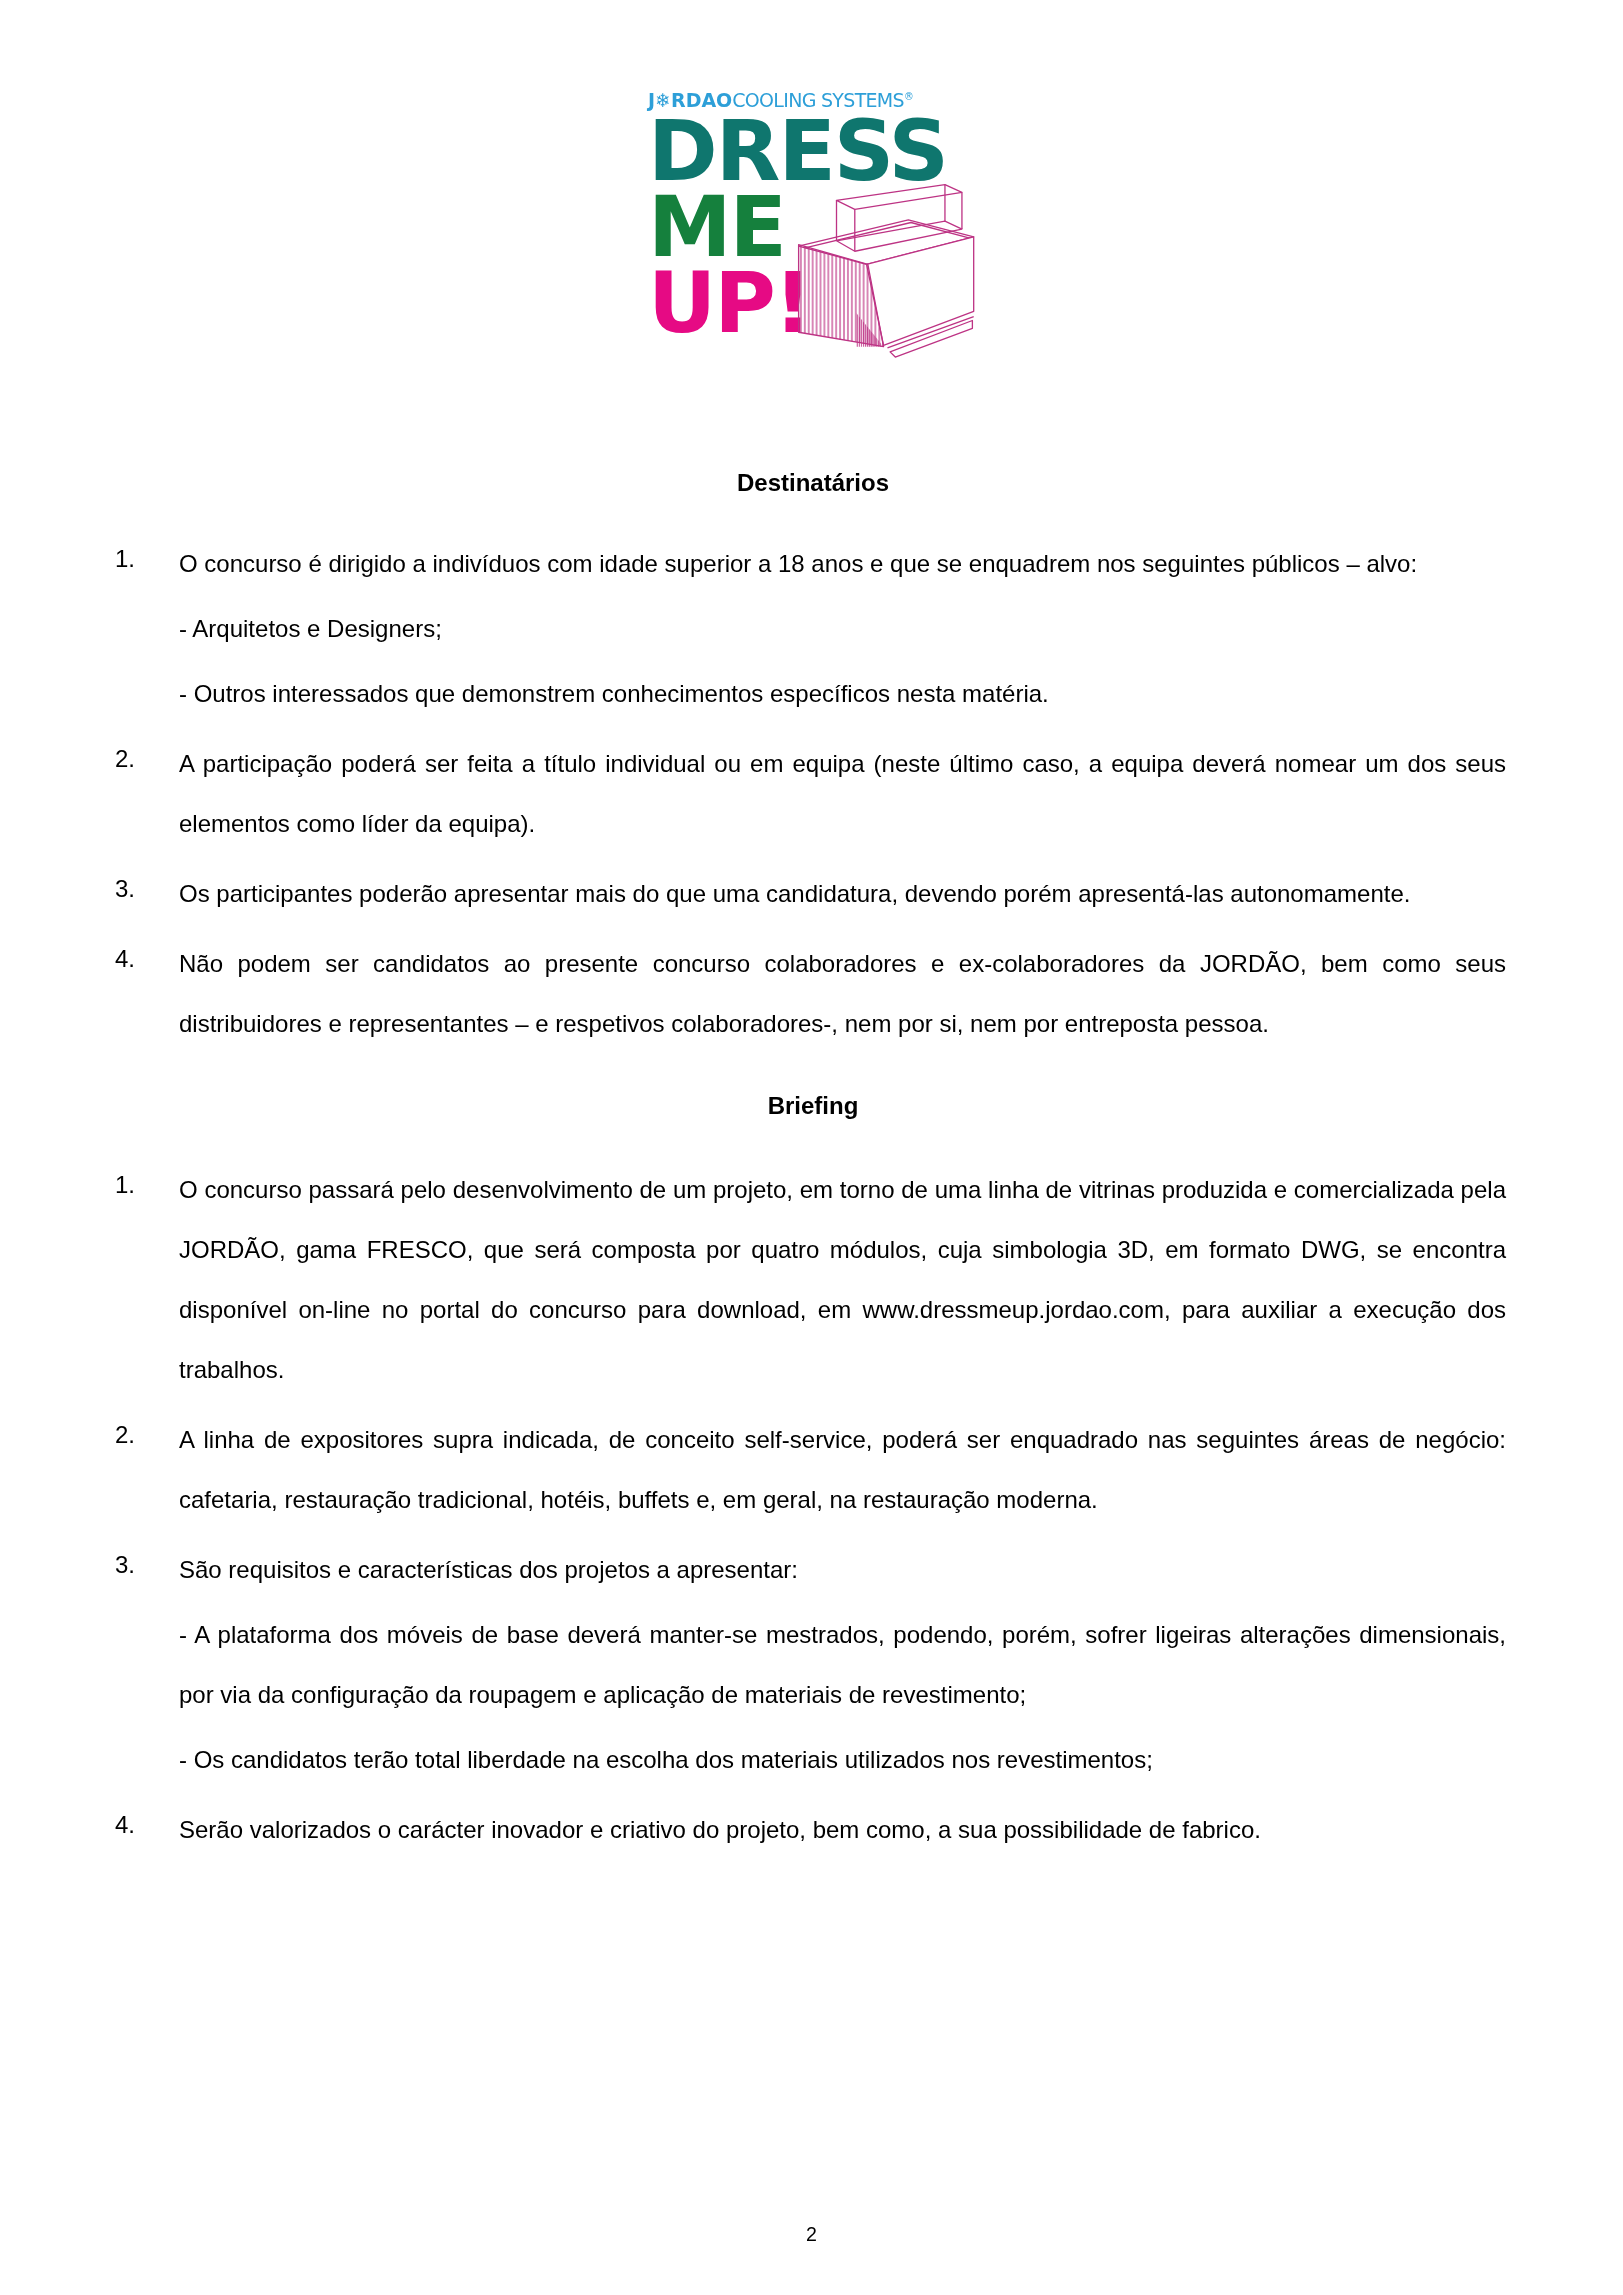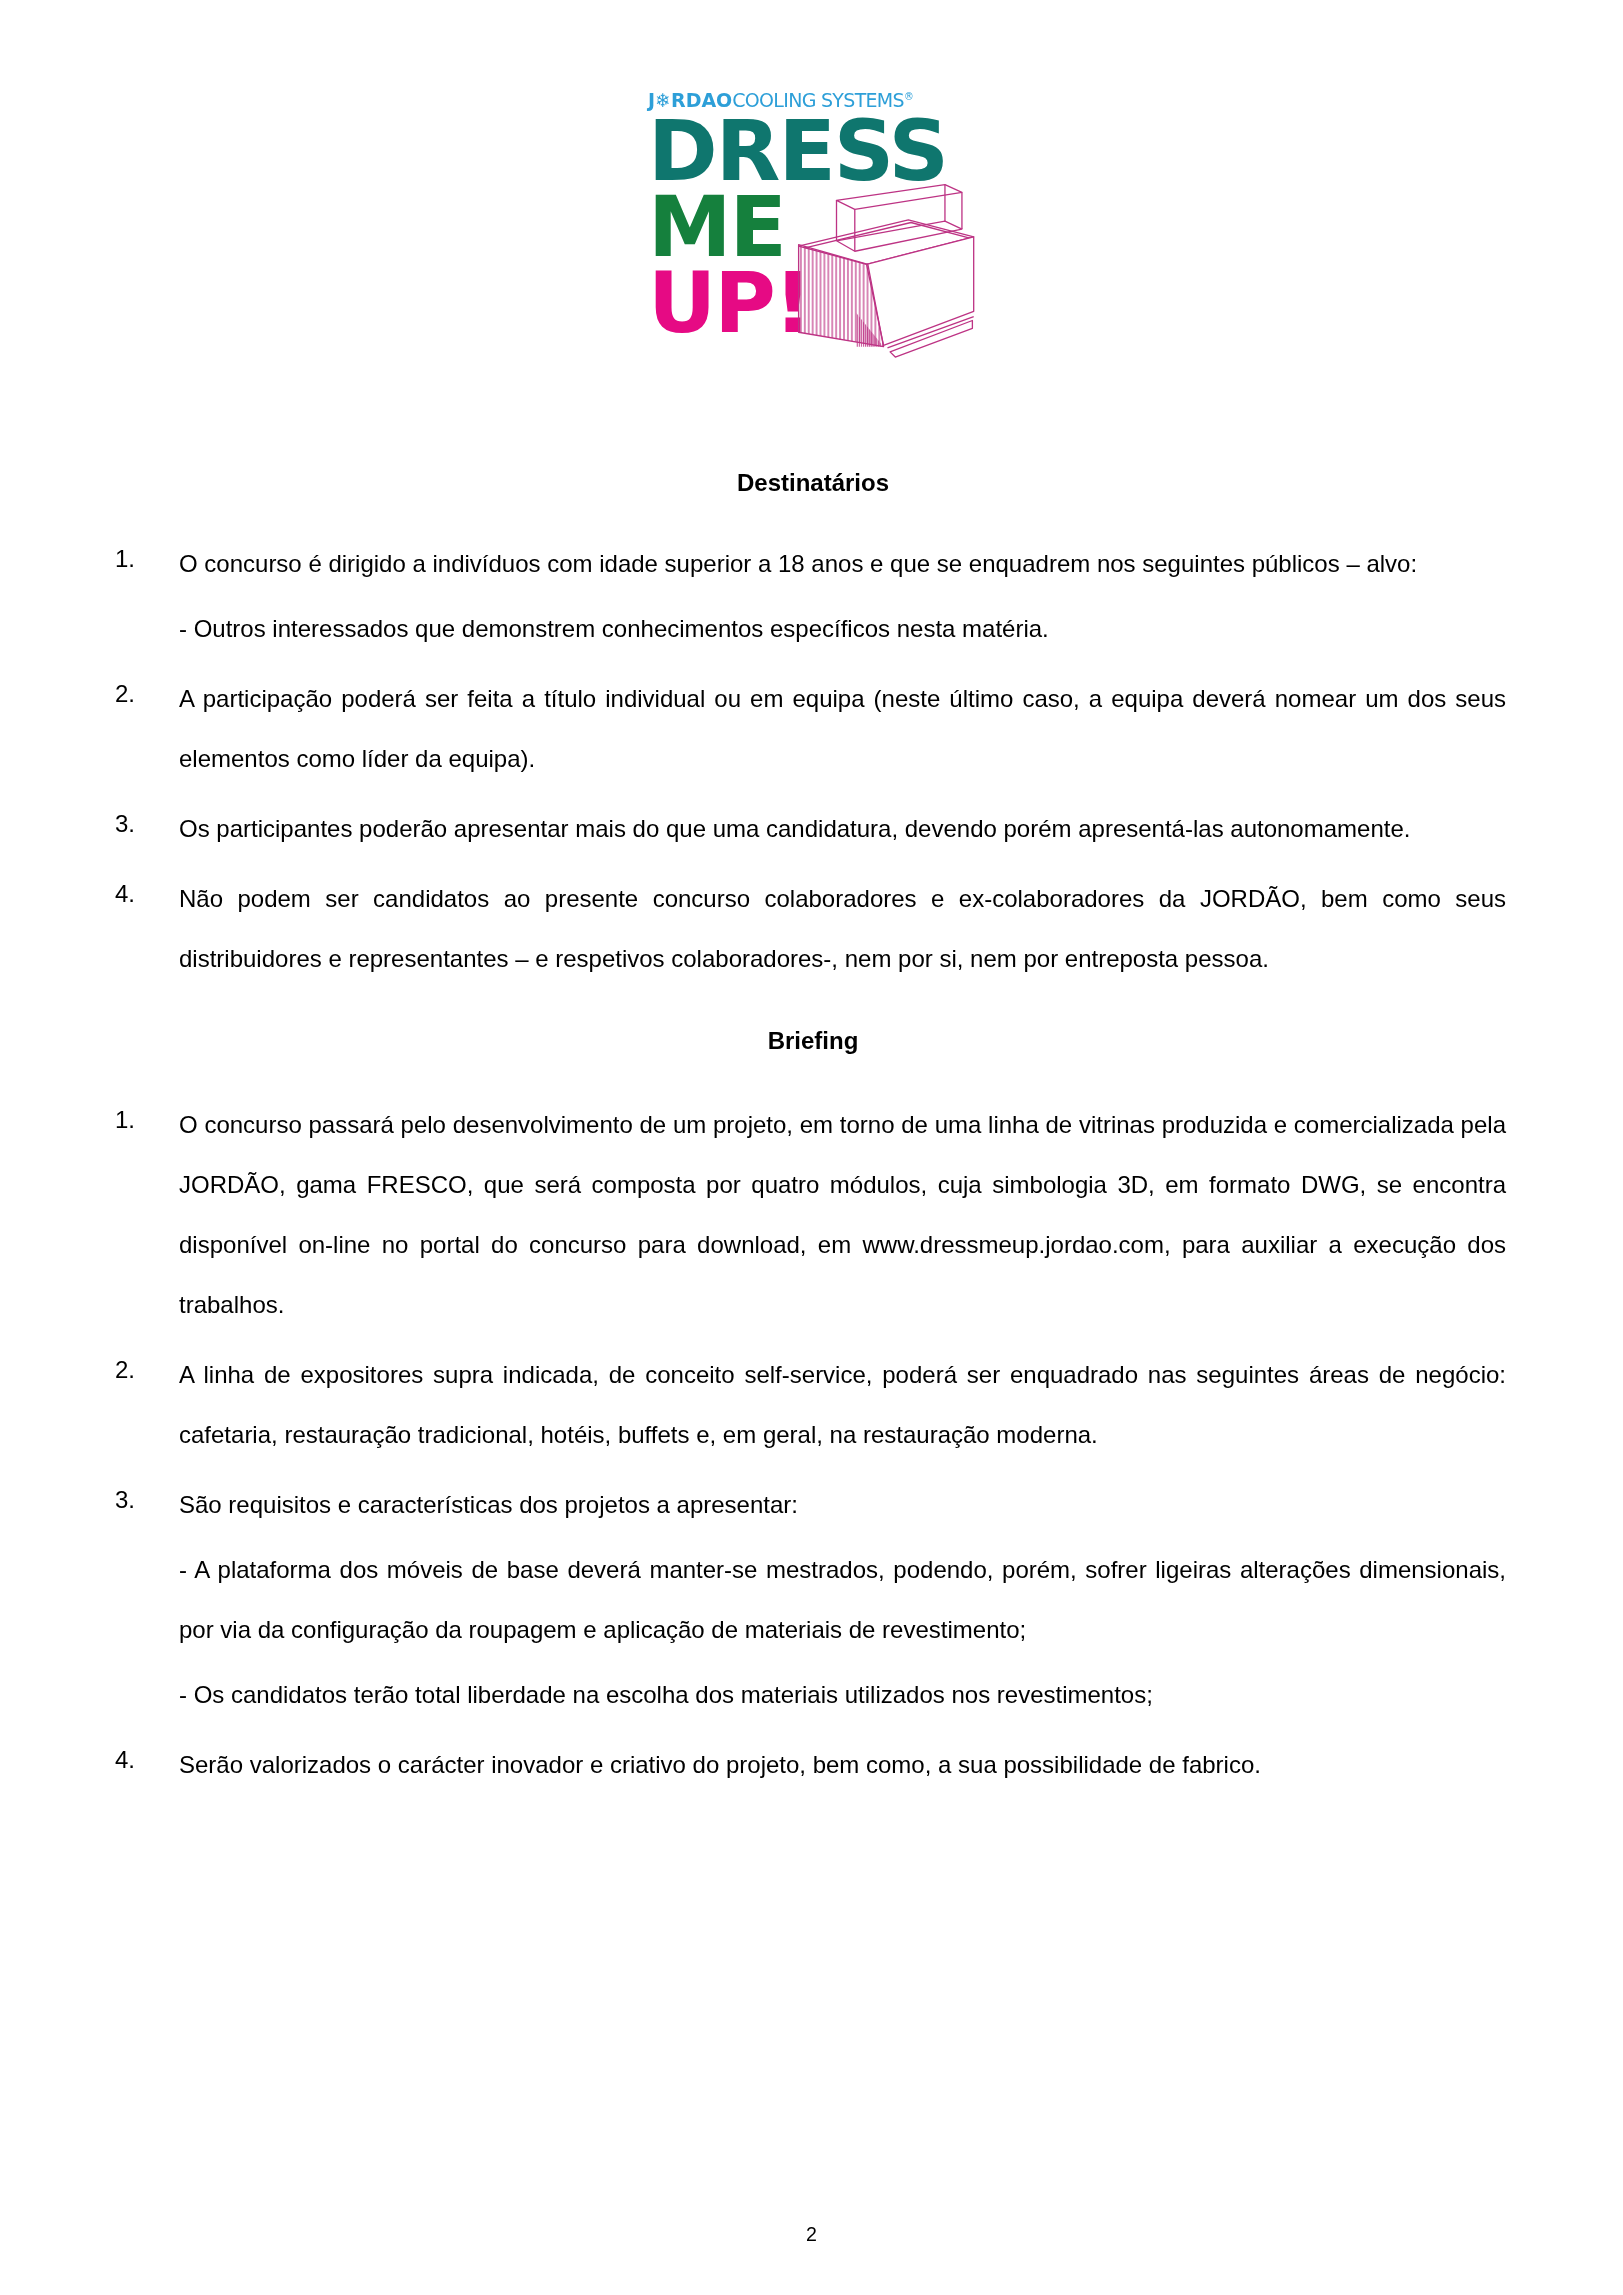--- a/index.html
+++ b/index.html
@@ -82,20 +82,21 @@
     </svg>
   </header>
 
   <h1 class="head-destinatarios">Destinatários</h1>
 
   <ol class="doc-list">
     <li class="item">
       <span class="num">1.</span>
       <div class="itembody">
         <p>O concurso é dirigido a indivíduos com idade superior a 18 anos e que se enquadrem nos seguintes públicos – alvo:</p>
+        <p>- Arquitetos e Designers;</p>
         <p>- Outros interessados que demonstrem conhecimentos específicos nesta matéria.</p>
       </div>
     </li>
     <li class="item">
       <span class="num">2.</span>
       <div class="itembody">
         <p>A participação poderá ser feita a título individual ou em equipa (neste último caso, a equipa deverá nomear um dos seus elementos como líder da equipa).</p>
       </div>
     </li>
     <li class="item">

